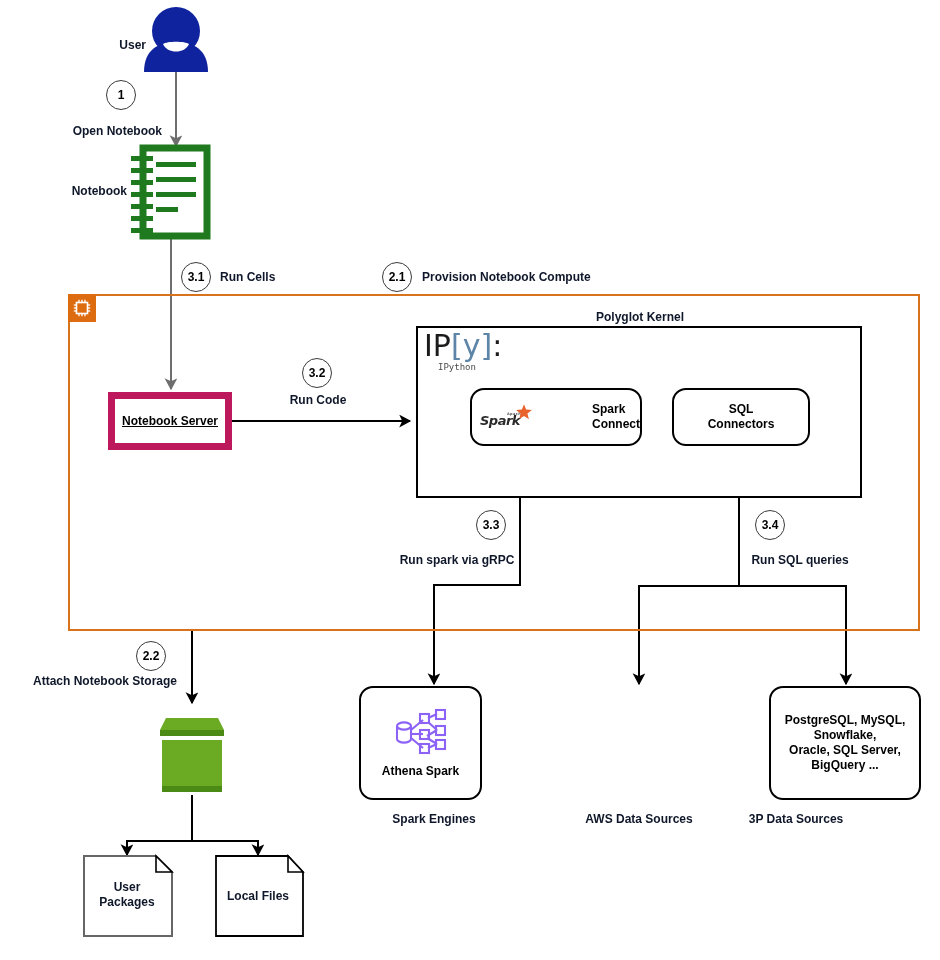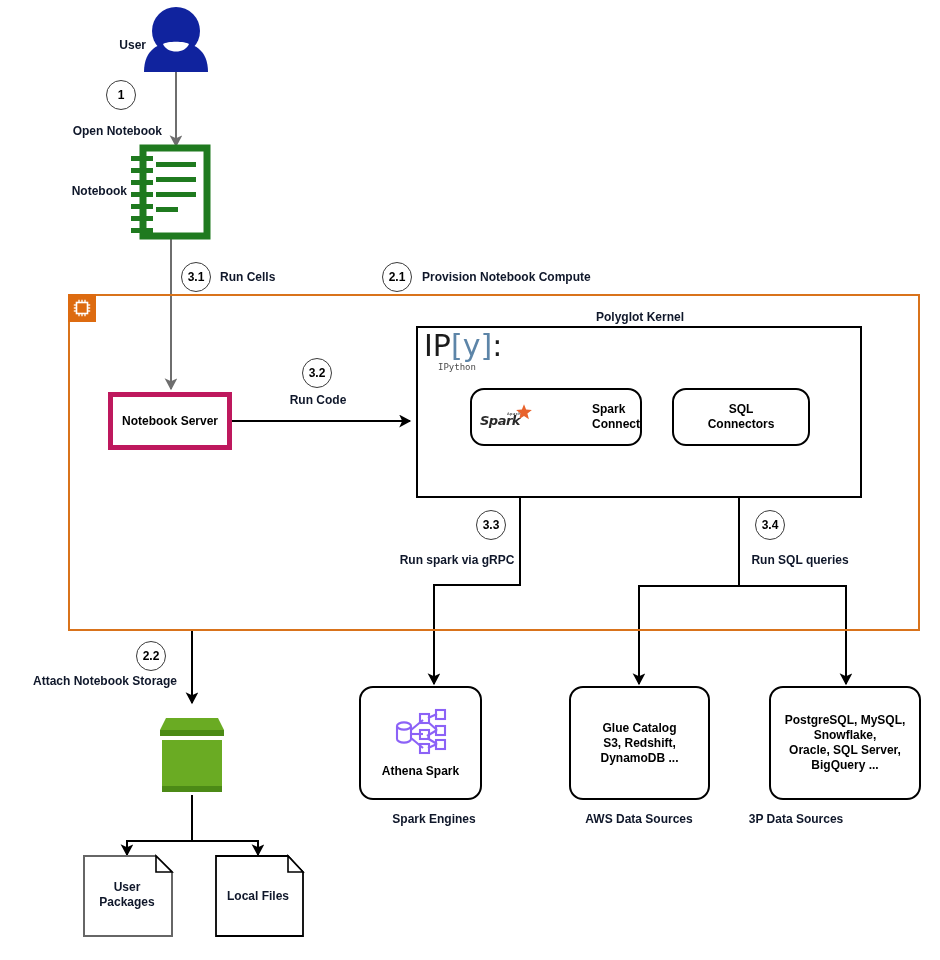--- a/index.html
+++ b/index.html
@@ -53,21 +53,22 @@
     align-items: center;
     justify-content: center;
     text-align: center;
     font-weight: bold;
     font-size: 12px;
     color: #000;
     line-height: 15px;
     background: #ffffff;
   }
   .box-sq {
-    border: 5px solid #be185d;
+    border: 7px solid #be185d;
+    text-decoration: underline;
   }
   .box-round {
     border: 2px solid #000000;
     border-radius: 14px;
   }
   .kernel-outer {
     position: absolute;
     border: 2px solid #d9731b;
     box-sizing: border-box;
     background: transparent;
@@ -303,27 +304,20 @@
         <rect x="28" y="36" width="9" height="9"></rect>
         <rect x="44" y="2" width="9" height="9"></rect>
         <rect x="44" y="18" width="9" height="9"></rect>
         <rect x="44" y="32" width="9" height="9"></rect>
       </g>
     </svg>
     <span>Athena Spark</span>
   </div>
   <div class="lbl ctr" style="left:434px; top:812px;">Spark Engines</div>
 
-  <div class="node box-round" style="left:569px; top:686px; width:141px; height:114px; flex-direction:column; justify-content:center;">
-    <span>
-      <span>Glue Catalog</span><br>
-      <span>S3, Redshift,</span><br>
-      <span>DynamoDB ...</span>
-    </span>
-  </div>
   <div class="lbl ctr" style="left:639px; top:812px;">AWS Data Sources</div>
 
   <div class="node box-round" style="left:769px; top:686px; width:152px; height:114px; flex-direction:column; justify-content:center;">
     <span>
       <span>PostgreSQL, MySQL,</span><br>
       <span>Snowflake,</span><br>
       <span>Oracle, SQL Server,</span><br>
       <span>BigQuery ...</span>
     </span>
   </div>

